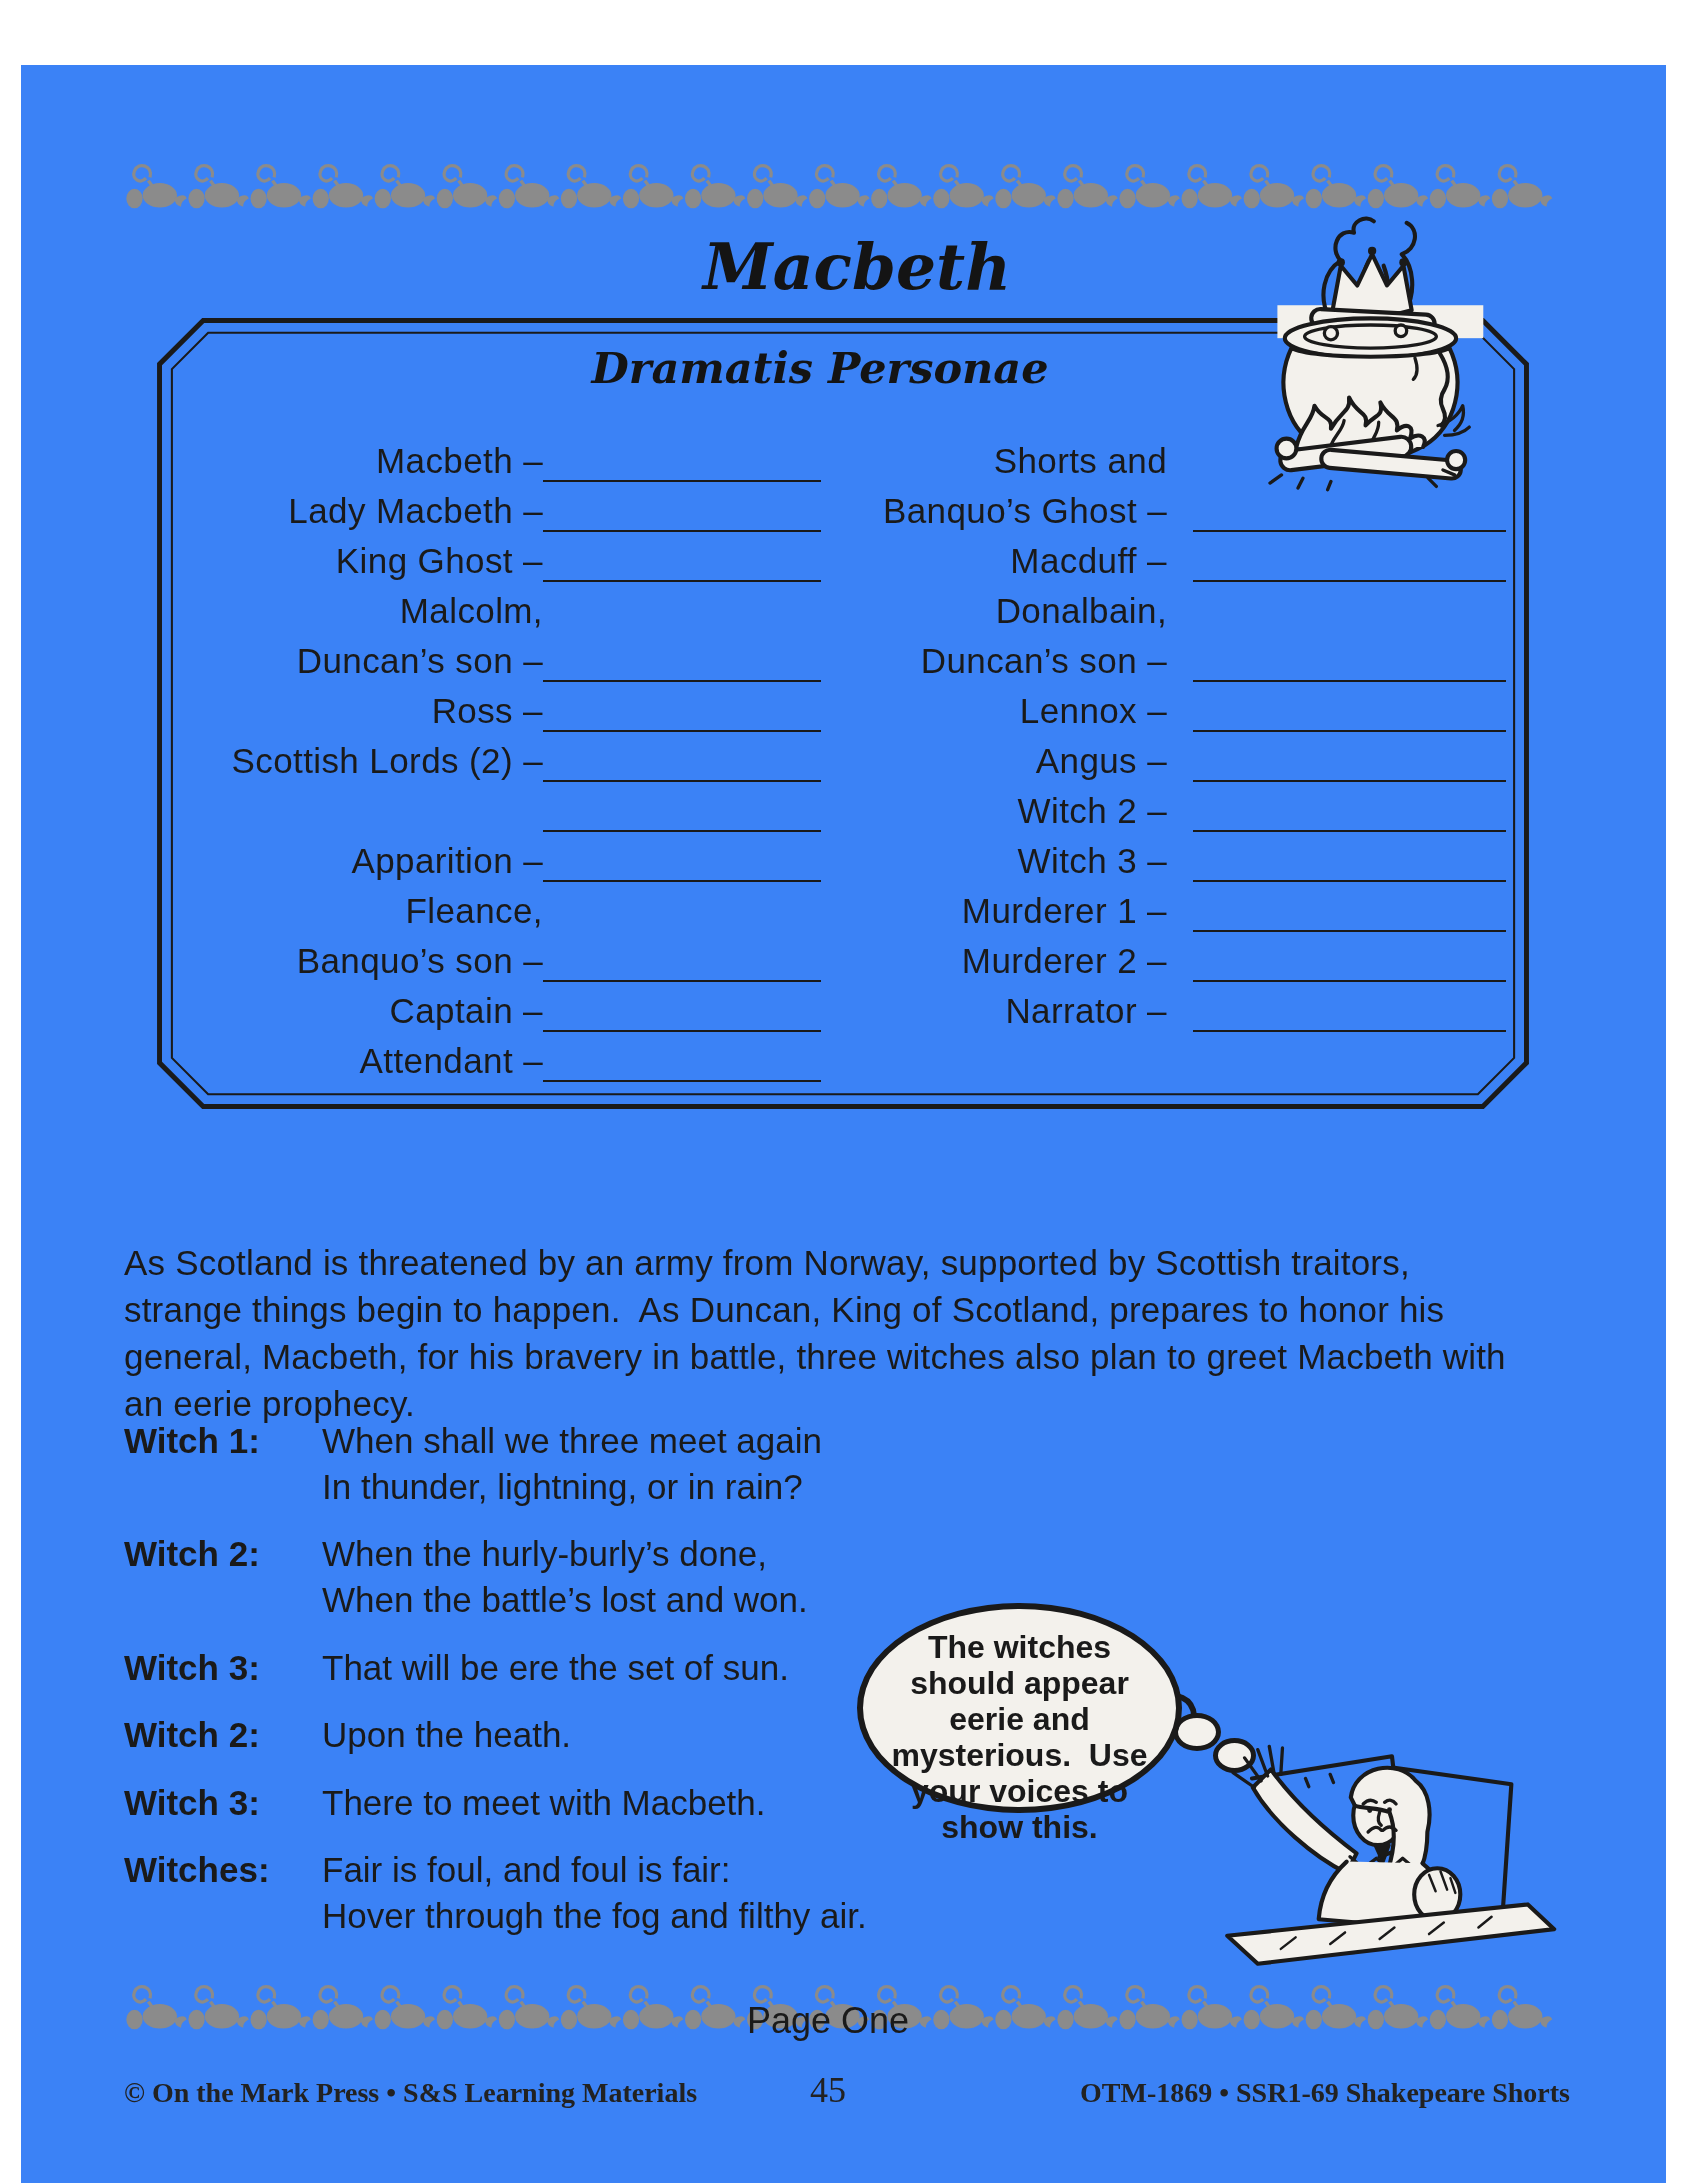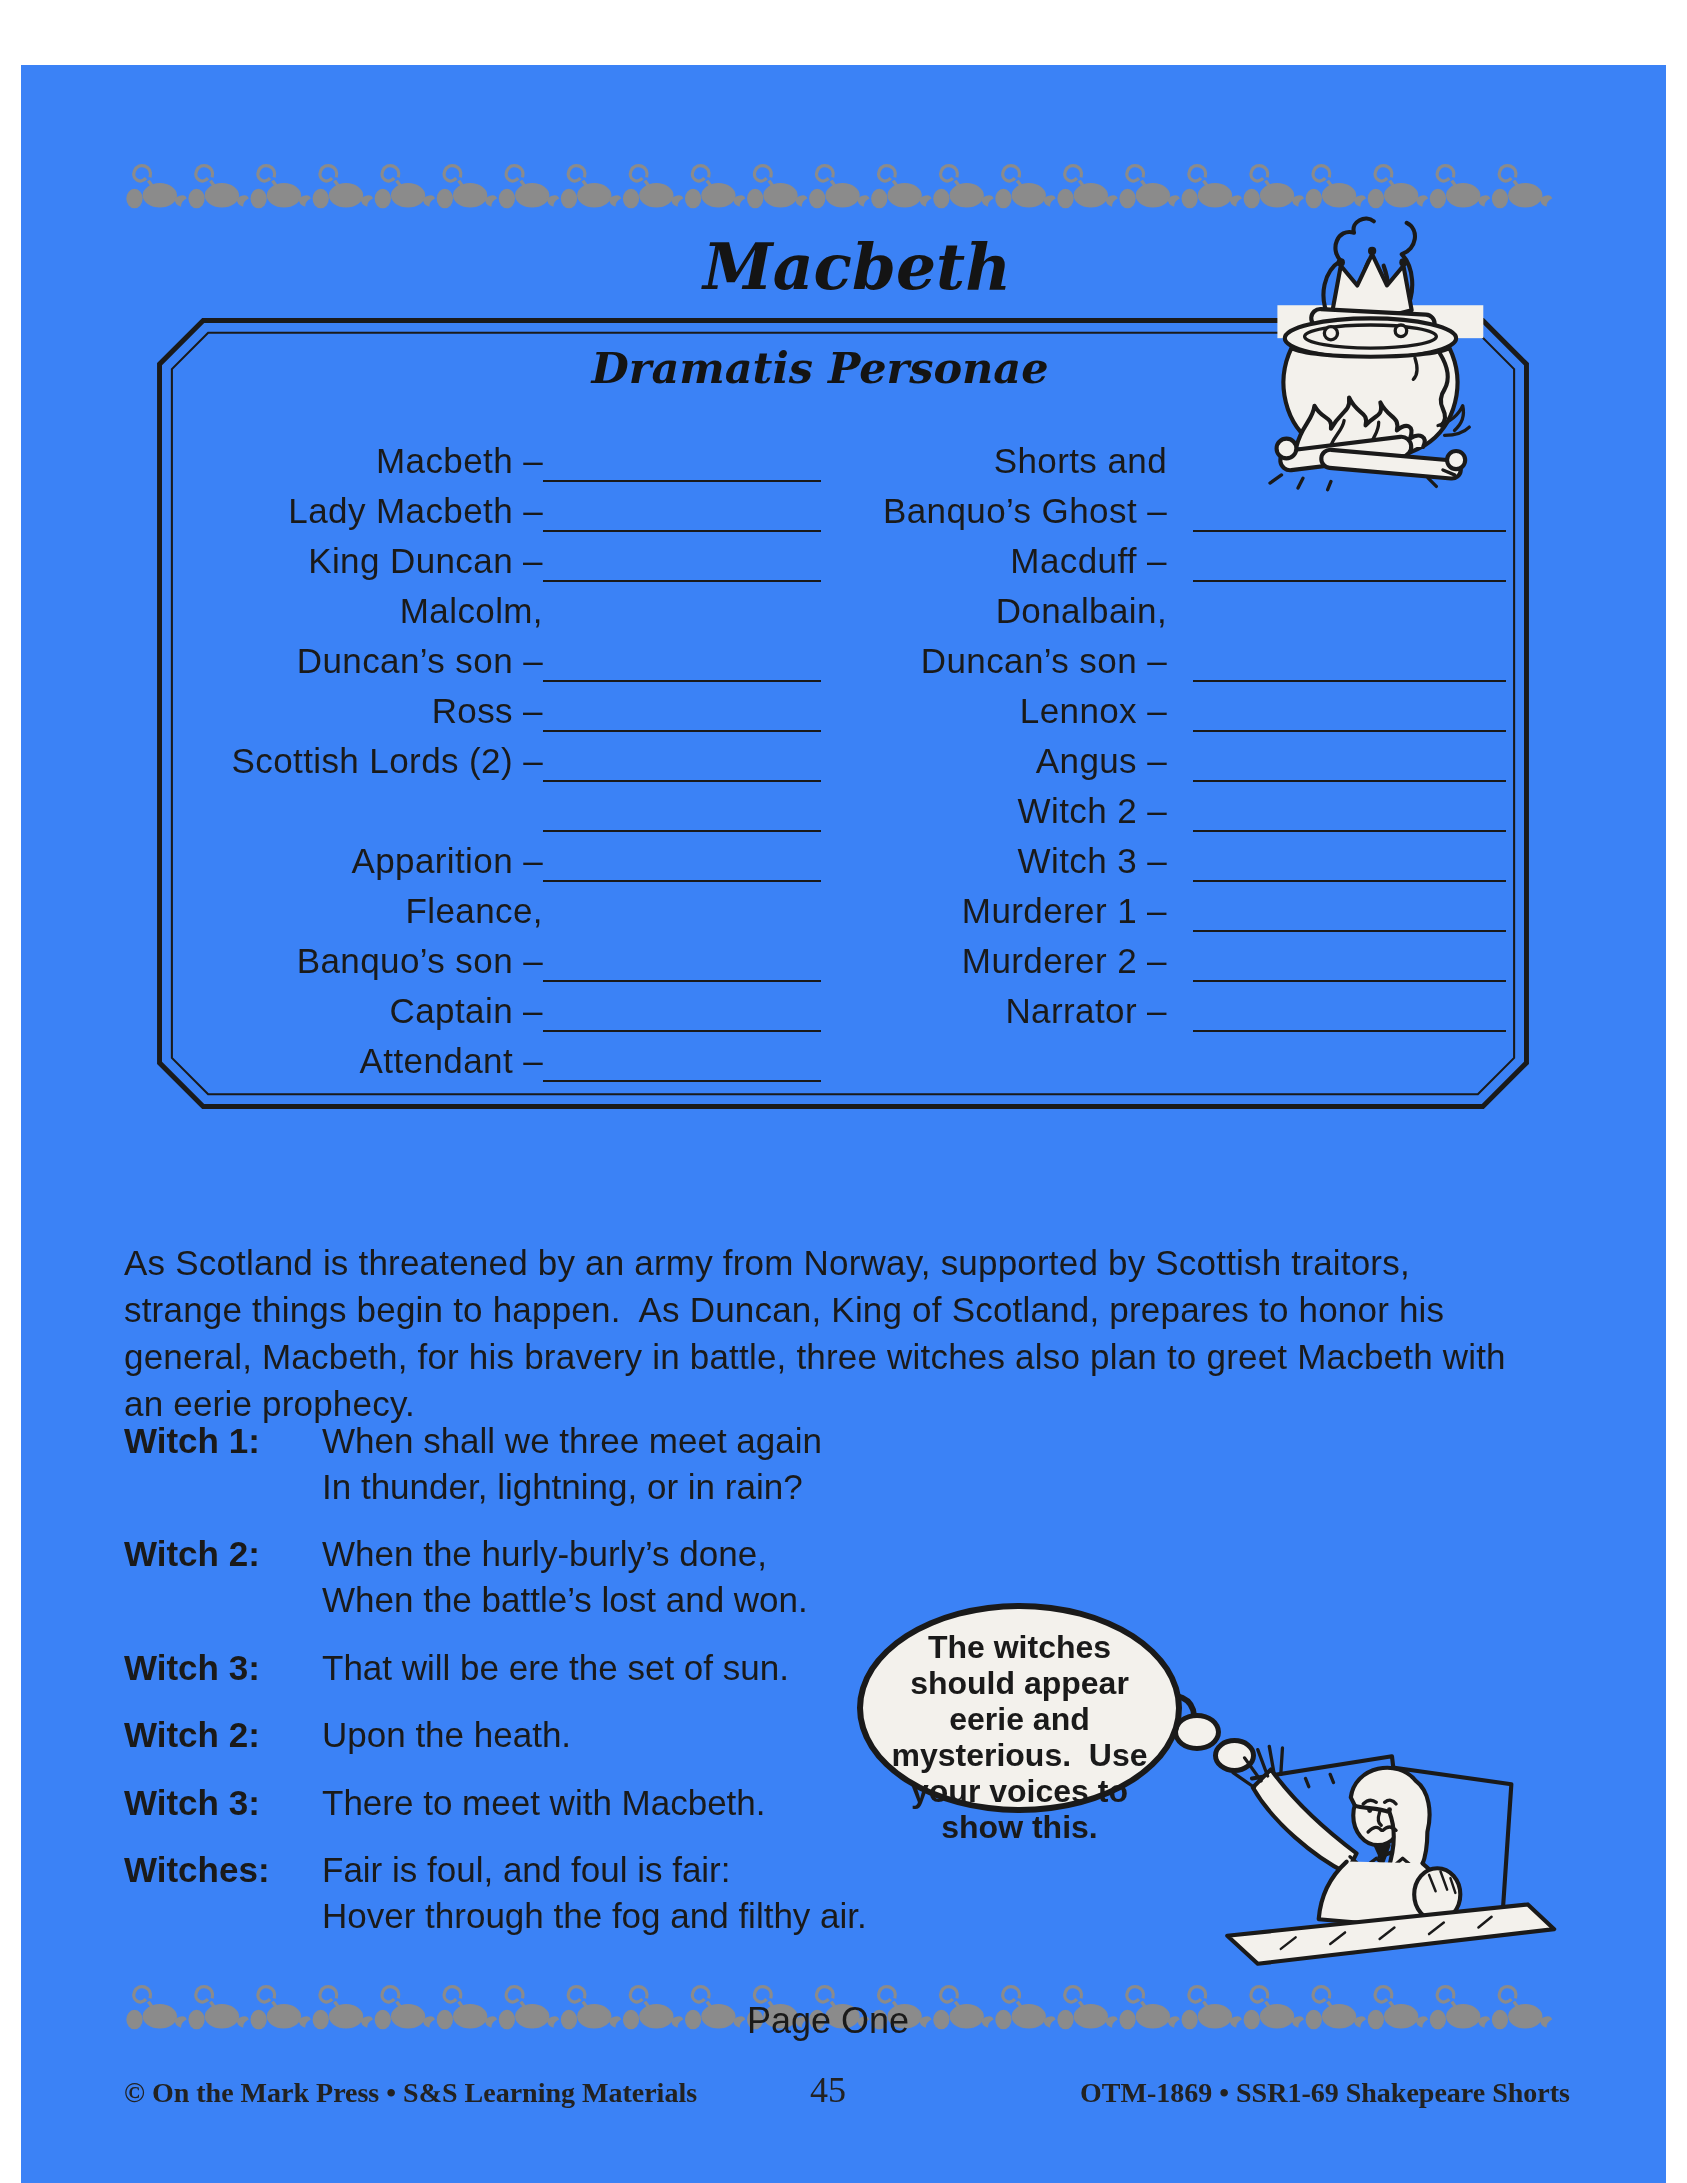--- a/index.html
+++ b/index.html
@@ -91,21 +91,21 @@
     <div class="abs" id="roster-left" style="left:33px;top:121px;width:667px">
         <div class="roster-row">
           <span class="roster-label">Macbeth –</span>
           <span class="roster-line"></span>
         </div>
         <div class="roster-row">
           <span class="roster-label">Lady Macbeth –</span>
           <span class="roster-line"></span>
         </div>
         <div class="roster-row">
-          <span class="roster-label">King Duncan –</span>
+          <span class="roster-label">King Ghost –</span>
           <span class="roster-line"></span>
         </div>
         <div class="roster-row">
           <span class="roster-label">Malcolm,</span>
           <span class="roster-noline"></span>
         </div>
         <div class="roster-row">
           <span class="roster-label">Duncan’s son –</span>
           <span class="roster-line"></span>
         </div>

